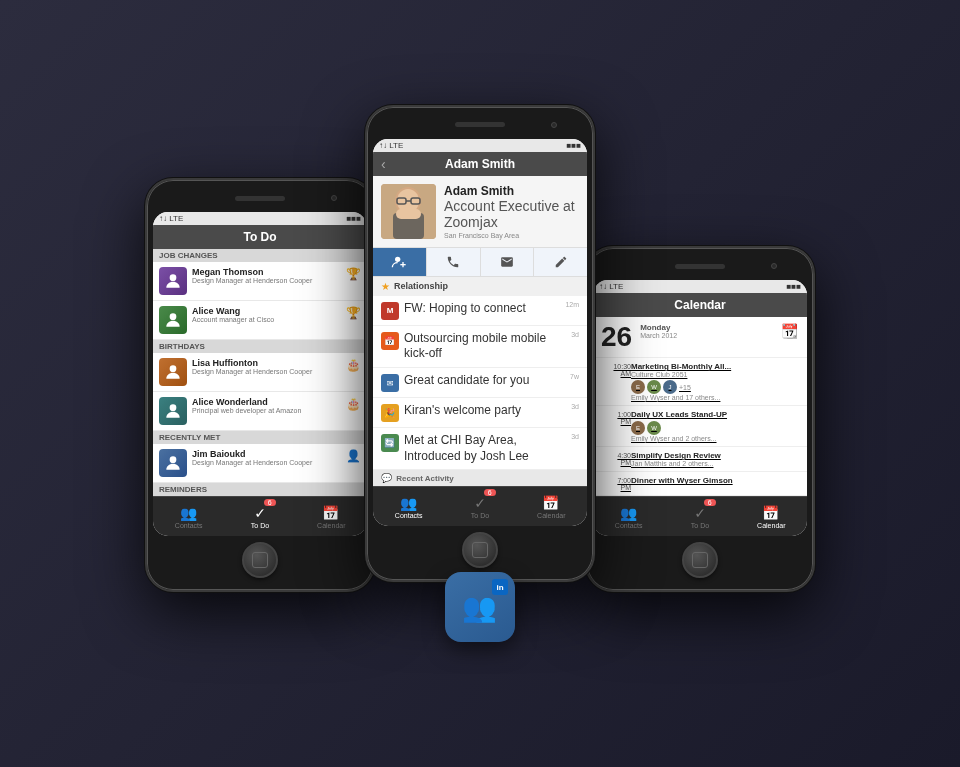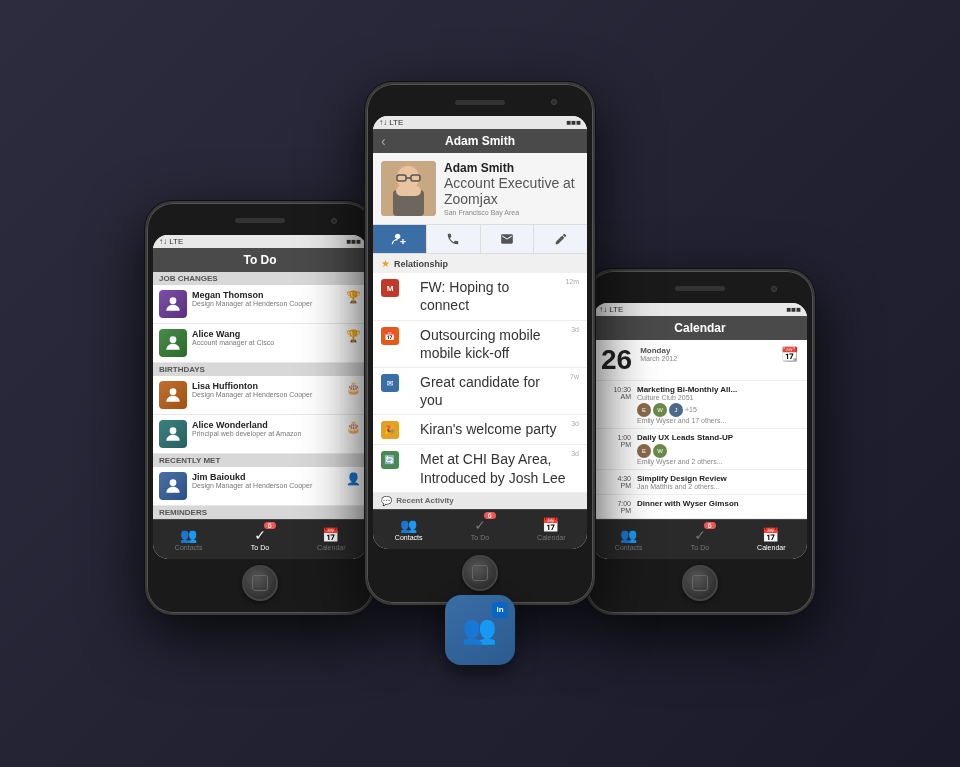--- a/index.html
+++ b/index.html
@@ -266,21 +266,21 @@
       width: 18px;
       height: 18px;
       border-radius: 3px;
       display: flex;
       align-items: center;
       justify-content: center;
       font-size: 9px;
       flex-shrink: 0;
       margin-top: 1px;
     }
-    .activity-text { flex: 1; font-size: 14px; color: #333; line-height: 1.3; margin-left: 16px; }
+    .activity-text { flex: 1; font-size: 12px; color: #333; line-height: 1.3; }
     .activity-time { font-size: 7px; color: #aaa; flex-shrink: 0; }
 
     .recent-header {
       background: #e8e8e8;
       padding: 3px 8px;
       display: flex;
       align-items: center;
       gap: 4px;
     }
     .recent-header .bubble-icon { color: #888; font-size: 9px; }
@@ -304,22 +304,23 @@
     .date-detail { display: flex; flex-direction: column; }
     .day-name { font-size: 8px; color: #555; font-weight: bold; }
     .month-year { font-size: 7px; color: #888; }
     .cal-icon { margin-left: auto; font-size: 14px; color: #aaa; }
 
     .event-item {
       background: #fff;
       border-bottom: 1px solid #eee;
       padding: 4px 8px;
       display: flex;
-      gap: 6px;
+      gap: 0;
       align-items: flex-start;
+      text-decoration: underline;
     }
     .event-time {
       font-size: 7px;
       color: #555;
       width: 30px;
       flex-shrink: 0;
       text-align: right;
       padding-top: 1px;
     }
     .event-details { flex: 1; }

